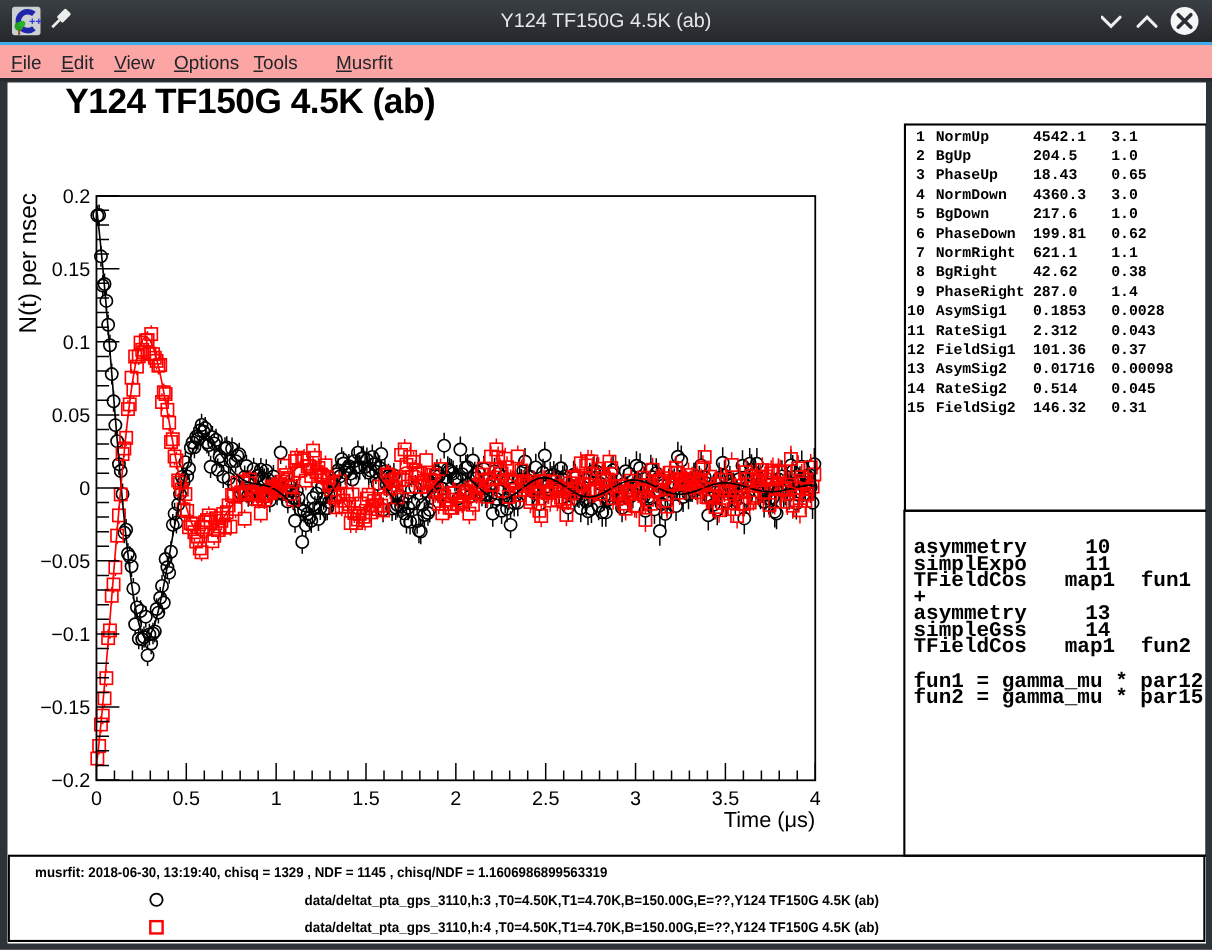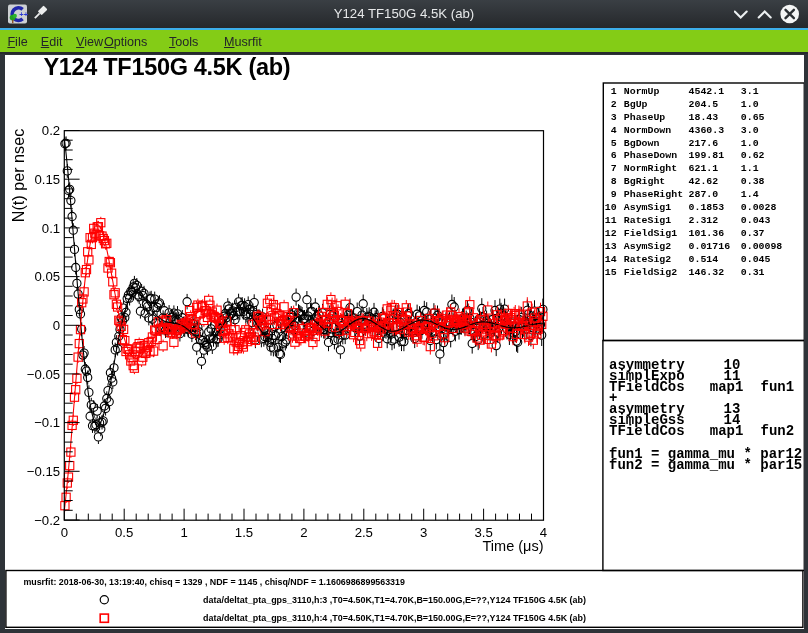--- a/index.html
+++ b/index.html
@@ -1,19 +1,19 @@
 <!DOCTYPE html>
 <html><head><meta charset="utf-8">
 <style>
 html,body{margin:0;padding:0;background:#2e3338;}
 #win{position:relative;width:808px;height:633px;overflow:hidden;font-family:"Liberation Sans",sans-serif;background:#2e3338;}
 #tbar{position:absolute;left:0;top:0;width:808px;height:28px;background:linear-gradient(#3a3f44,#25282b);}
 #tbar .title{position:absolute;left:0;right:0;top:0;height:28px;line-height:28px;text-align:center;color:#e6e8e9;font-size:13.2px;}
 #blue{position:absolute;left:0;top:28px;width:808px;height:2px;background:#3daee9;}
-#menu{position:absolute;left:0;top:30px;width:808px;height:22px;background:#84cc16;border-bottom:2.5px solid #26292c;color:#232629;font-size:12.6px;}
+#menu{position:absolute;left:0;top:30px;width:808px;height:22px;background:#fca5a5;border-bottom:2.5px solid #26292c;color:#232629;font-size:12.6px;}
 #menu span{position:absolute;top:5px;}
 #canvas{position:absolute;left:5px;top:54.5px;width:799px;height:574px;background:#fff;}
 </style></head>
 <body>
 <div id="win">
   <div id="tbar">
     <svg width="54" height="28" style="position:absolute;left:0;top:0">
       <rect x="8" y="4.5" width="19" height="19" rx="2" fill="#cdd0d2"></rect>
       <path d="M22.6 9.3 A6.3 6.3 0 1 0 22.6 18.9" stroke="#2026aa" stroke-width="3.7" fill="none"></path>
       <text x="19.3" y="16.9" font-size="7.5px" font-weight="bold" fill="#2b39d6" font-family="'Liberation Sans',sans-serif">++</text>
@@ -35,21 +35,21 @@
       <g stroke="#2b2f33" stroke-width="2.4" stroke-linecap="round">
         <path d="M51.5 9.8 L59.9 18.2 M59.9 9.8 L51.5 18.2"></path>
       </g>
     </svg>
   </div>
   <div id="blue"></div>
   <div id="menu">
     <span style="left:7.4px"><u>F</u>ile</span>
     <span style="left:40.8px"><u>E</u>dit</span>
     <span style="left:76.1px"><u>V</u>iew</span>
-    <span style="left:104px"><u>O</u>ptions</span>
+    <span style="left:116px"><u>O</u>ptions</span>
     <span style="left:169px"><u>T</u>ools</span>
     <span style="left:224px"><u>M</u>usrfit</span>
     <span style="left:813px"><u>H</u>elp</span>
   </div>
   <div id="canvas">
 <svg width="799" height="574" viewBox="5 54.5 799 574" style="position:absolute;left:0;top:0">
 <g clip-path="url(#fcl)">
 <path d="M64.9 136.3V139.0M64.9 147.4V150.1M66.1 135.9V138.6M66.1 147.0V149.7M67.3 163.5V166.2M67.3 174.6V177.3M68.5 183.0V185.7M68.5 194.1V196.8M69.7 181.9V184.6M69.7 193.0V195.8M70.9 193.1V195.9M70.9 204.3V207.0M72.1 209.1V211.8M72.1 220.2V223.0M73.3 222.7V225.5M73.3 233.9V236.7M74.5 241.9V244.7M74.5 253.1V255.9M75.7 260.0V262.8M75.7 271.2V274.0M76.9 275.9V278.7M76.9 287.1V289.9M78.1 286.6V289.4M78.1 297.8V300.6M79.3 301.9V304.7M79.3 313.1V316.0M80.5 306.4V309.3M80.5 317.7V320.5M81.7 321.8V324.6M81.7 333.0V335.8M82.9 347.6V350.4M82.9 358.8V361.6M84.1 345.5V348.4M84.1 356.8V359.6M85.3 361.6V364.5M85.3 372.9V375.7M86.5 363.6V366.4M86.5 374.8V377.7M87.7 370.0V372.8M87.7 381.2V384.1M88.9 384.8V387.7M88.9 396.1V399.0M90.1 408.6V411.5M90.1 419.9V422.8M91.3 397.3V400.2M91.3 408.6V411.5M92.5 418.2V421.1M92.5 429.5V432.4M93.7 399.7V402.6M93.7 411.0V413.9M94.8 418.6V421.5M94.8 429.9V432.8M96.0 417.1V420.0M96.0 428.4V431.3M97.2 403.5V406.4M97.2 414.8V417.8M98.4 429.2V432.2M98.4 440.6V443.5M99.6 415.3V418.2M99.6 426.6V429.6M100.8 421.3V424.3M100.8 432.7V435.7M102.0 414.6V417.6M102.0 426.0V429.0M103.2 413.2V416.2M103.2 424.6V427.6M104.4 398.3V401.3M104.4 409.7V412.7M105.6 400.8V403.7M105.6 412.1V415.1M106.8 390.8V393.8M106.8 402.2V405.2M108.0 382.9V385.9M108.0 394.3V397.4M109.2 394.0V397.1M109.2 405.5V408.5M110.4 365.0V368.0M110.4 376.4V379.4M111.6 370.5V373.5M111.6 381.9V384.9M112.8 374.1V377.2M112.8 385.6V388.6M114.0 360.1V363.1M114.0 371.5V374.6M115.2 342.2V345.2M115.2 353.6V356.7M116.4 334.6V337.7M116.4 346.1V349.1M117.6 340.6V343.7M117.6 352.1V355.1M118.8 328.5V331.6M118.8 340.0V343.1M120.0 321.6V324.7M120.0 333.1V336.2M121.2 310.1V313.2M121.2 321.6V324.7M122.4 313.5V316.6M122.4 325.0V328.1M123.6 300.3V303.4M123.6 311.8V314.9M124.8 309.8V312.9M124.8 321.3V324.4M126.0 304.5V307.6M126.0 316.0V319.2M127.2 290.6V293.8M127.2 302.2V305.3M128.4 287.1V290.3M128.4 298.7V301.8M129.6 290.3V293.5M129.6 301.9V305.0M130.8 283.3V286.5M130.8 294.9V298.0M132.0 284.6V287.8M132.0 296.2V299.3M133.2 279.2V282.3M133.2 290.7V293.9M134.4 275.4V278.6M134.4 287.0V290.1M135.6 279.8V283.0M135.6 291.4V294.6M136.8 277.5V280.7M136.8 289.1V292.3M138.0 287.0V290.2M138.0 298.6V301.8M139.2 288.8V292.0M139.2 300.4V303.6M140.4 303.3V306.5M140.4 314.9V318.1M141.6 283.5V286.7M141.6 295.1V298.4M142.8 287.7V290.9M142.8 299.3V302.6M144.0 285.3V288.6M144.0 297.0V300.2M145.2 305.2V308.5M145.2 316.9V320.1M146.4 296.3V299.6M146.4 308.0V311.3M147.6 298.6V301.9M147.6 310.3V313.6M148.8 309.9V313.2M148.8 321.6V324.9M150.0 291.0V294.3M150.0 302.7V306.0M151.2 290.3V293.6M151.2 302.0V305.3M152.4 311.0V314.4M152.4 322.8V326.1M153.6 299.4V302.8M153.6 311.2V314.5M154.7 291.1V294.4M154.7 302.8V306.2M155.9 315.1V318.4M155.9 326.8V330.1M157.1 299.4V302.7M157.1 311.1V314.5M158.3 295.9V299.2M158.3 307.6V311.0M159.5 294.7V298.1M159.5 306.5V309.9M160.7 320.6V323.9M160.7 332.3V335.7M161.9 319.0V322.4M161.9 330.8V334.2M163.1 309.8V313.2M163.1 321.6V325.0M164.3 302.6V306.0M164.3 314.4V317.8M165.5 322.2V325.6M165.5 334.0V337.4M166.7 318.6V322.0M166.7 330.4V333.8M167.9 321.7V325.2M167.9 333.6V337.0M169.1 304.6V308.1M169.1 316.5V319.9M170.3 317.8V321.3M170.3 329.7V333.1M171.5 309.2V312.6M171.5 321.0V324.5M172.7 308.8V312.2M172.7 320.6V324.1M173.9 304.9V308.4M173.9 316.8V320.2M175.1 310.9V314.4M175.1 322.8V326.3M176.3 311.8V315.3M176.3 323.7V327.2M177.5 305.6V309.1M177.5 317.5V321.0M178.7 311.4V314.9M178.7 323.3V326.8M179.9 325.5V329.0M179.9 337.4V341.0M181.1 320.3V323.8M181.1 332.2V335.8M182.3 309.5V313.0M182.3 321.4V325.0M183.5 316.2V319.8M183.5 328.2V331.7M184.7 320.9V324.4M184.7 332.8V336.4M185.9 317.0V320.5M185.9 328.9V332.5M187.1 293.4V297.0M187.1 305.4V308.9M188.3 321.1V324.7M188.3 333.1V336.7M189.5 317.9V321.5M189.5 329.9V333.5M190.7 319.1V322.7M190.7 331.1V334.7M191.9 326.0V329.6M191.9 338.0V341.6M193.1 315.4V319.0M193.1 327.4V331.0M194.3 319.1V322.7M194.3 331.1V334.8M195.5 323.8V327.4M195.5 335.8V339.5M196.7 338.9V342.5M196.7 350.9V354.6M197.9 318.8V322.4M197.9 330.8V334.5M199.1 323.6V327.3M199.1 335.7V339.3M200.3 331.2V334.9M200.3 343.3V346.9M201.5 352.9V356.6M201.5 365.0V368.6M202.7 332.1V335.8M202.7 344.2V347.9M203.9 341.8V345.5M203.9 353.9V357.6M205.1 334.1V337.8M205.1 346.2V349.9M206.3 336.4V340.1M206.3 348.5V352.2M207.5 338.8V342.5M207.5 350.9V354.7M208.7 323.5V327.2M208.7 335.6V339.4M209.9 330.3V334.1M209.9 342.5V346.2M211.1 320.5V324.2M211.1 332.6V336.4M212.3 337.6V341.3M212.3 349.7V353.5M213.5 330.2V334.0M213.5 342.4V346.2M214.6 316.3V320.1M214.6 328.5V332.3M215.8 323.4V327.2M215.8 335.6V339.4M217.0 330.6V334.4M217.0 342.8V346.6M218.2 330.3V334.1M218.2 342.5V346.3M219.4 326.2V330.0M219.4 338.4V342.2M220.6 320.2V324.0M220.6 332.4V336.2M221.8 312.0V315.8M221.8 324.2V328.0M223.0 314.5V318.4M223.0 326.8V330.6M224.2 307.6V311.5M224.2 319.9V323.7M225.4 305.0V308.8M225.4 317.2V321.1M226.6 309.1V312.9M226.6 321.3V325.2M227.8 297.6V301.4M227.8 309.8V313.7M229.0 300.4V304.3M229.0 312.7V316.6M230.2 306.4V310.3M230.2 318.7V322.6M231.4 304.8V308.7M231.4 317.1V321.0M232.6 302.2V306.1M232.6 314.5V318.4M233.8 307.0V311.0M233.8 319.4V323.3M235.0 311.1V315.0M235.0 323.4V327.3M236.2 298.8V302.7M236.2 311.1V315.0M237.4 302.8V306.7M237.4 315.1V319.1M238.6 293.2V297.1M238.6 305.5V309.5M239.8 302.9V306.9M239.8 315.3V319.3M241.0 297.1V301.1M241.0 309.5V313.5M242.2 296.6V300.6M242.2 309.0V312.9M243.4 302.7V306.7M243.4 315.1V319.1M244.6 297.8V301.8M244.6 310.2V314.2M245.8 306.4V310.4M245.8 318.8V322.8M247.0 305.0V309.0M247.0 317.4V321.5M248.2 295.9V299.9M248.2 308.3V312.3M249.4 300.8V304.8M249.4 313.2V317.2M250.6 305.6V309.7M250.6 318.1V322.1M251.8 313.9V317.9M251.8 326.3V330.4M253.0 303.0V307.1M253.0 315.5V319.6M254.2 293.8V297.9M254.2 306.3V310.3M255.4 331.1V335.2M255.4 343.6V347.7M256.6 305.5V309.6M256.6 318.0V322.1M257.8 314.4V318.5M257.8 326.9V331.0M259.0 308.7V312.8M259.0 321.2V325.3M260.2 309.8V313.9M260.2 322.3V326.5M261.4 330.2V334.3M261.4 342.7V346.8M262.6 308.1V312.2M262.6 320.6V324.8M263.8 329.5V333.7M263.8 342.1V346.2M265.0 327.8V332.0M265.0 340.4V344.6M266.2 321.4V325.6M266.2 334.0V338.2M267.4 328.5V332.7M267.4 341.1V345.3M268.6 326.2V330.4M268.6 338.8V343.0M269.8 333.5V337.7M269.8 346.1V350.3M271.0 338.4V342.6M271.0 351.0V355.2M272.2 329.5V333.7M272.2 342.1V346.3M273.4 339.0V343.2M273.4 351.6V355.9M274.5 317.7V321.9M274.5 330.3V334.6M275.7 326.8V331.0M275.7 339.4V343.7M276.9 316.1V320.4M276.9 328.8V333.0M278.1 338.4V342.6M278.1 351.0V355.3M279.3 344.7V349.0M279.3 357.4V361.6M280.5 345.4V349.7M280.5 358.1V362.4M281.7 327.6V331.9M281.7 340.3V344.6M282.9 334.3V338.6M282.9 347.0V351.3M284.1 318.5V322.8M284.1 331.2V335.5M285.3 333.0V337.3M285.3 345.7V350.0M286.5 330.9V335.2M286.5 343.6V347.9M287.7 314.7V319.1M287.7 327.5V331.8M288.9 319.2V323.5M288.9 331.9V336.3M290.1 308.3V312.6M290.1 321.0V325.4M291.3 305.7V310.1M291.3 318.5V322.8M292.5 308.3V312.7M292.5 321.1V325.5M293.7 320.9V325.3M293.7 333.7V338.1M294.9 316.7V321.1M294.9 329.5V333.9M296.1 288.0V292.4M296.1 300.8V305.2M297.3 309.1V313.5M297.3 321.9V326.3M298.5 303.7V308.2M298.5 316.6V321.0M299.7 304.6V309.0M299.7 317.4V321.9M300.9 305.5V309.9M300.9 318.3V322.8M302.1 306.5V310.9M302.1 319.3V323.8M303.3 309.8V314.3M303.3 322.7V327.2M304.5 309.5V313.9M304.5 322.3V326.8M305.7 323.0V327.5M305.7 335.9V340.4M306.9 290.5V295.0M306.9 303.4V307.9M308.1 306.8V311.4M308.1 319.8V324.3M309.3 318.3V322.8M309.3 331.2V335.7M310.5 302.6V307.1M310.5 315.5V320.1M311.7 302.1V306.7M311.7 315.1V319.6M312.9 322.0V326.6M312.9 335.0V339.5M314.1 314.7V319.3M314.1 327.7V332.3M315.3 297.7V302.3M315.3 310.7V315.2M316.5 307.4V311.9M316.5 320.3V324.9M317.7 309.5V314.1M317.7 322.5V327.1M318.9 305.5V310.1M318.9 318.5V323.1M320.1 316.8V321.4M320.1 329.8V334.5M321.3 319.4V324.0M321.3 332.4V337.0M322.5 303.3V308.0M322.5 316.4V321.0M323.7 320.4V325.1M323.7 333.5V338.1M324.9 320.4V325.0M324.9 333.4V338.1M326.1 314.7V319.3M326.1 327.7V332.4M327.3 320.8V325.5M327.3 333.9V338.6M328.5 333.0V337.7M328.5 346.1V350.7M329.7 304.9V309.6M329.7 318.0V322.7M330.9 323.2V327.9M330.9 336.3V341.0M332.1 306.3V311.0M332.1 319.4V324.1M333.3 318.1V322.9M333.3 331.3V336.0M334.4 331.1V335.8M334.4 344.2V348.9M335.6 308.4V313.1M335.6 321.5V326.2M336.8 323.8V328.6M336.8 337.0V341.7M338.0 329.7V334.5M338.0 342.9V347.6M339.2 321.5V326.3M339.2 334.7V339.5M340.4 340.4V345.2M340.4 353.6V358.3M341.6 316.2V321.0M341.6 329.4V334.2M342.8 325.8V330.6M342.8 339.0V343.8M344.0 320.6V325.4M344.0 333.8V338.6M345.2 325.6V330.4M345.2 338.8V343.6M346.4 310.1V315.0M346.4 323.4V328.2M347.6 312.1V317.0M347.6 325.4V330.2M348.8 304.5V309.3M348.8 317.7V322.6M350.0 298.1V303.0M350.0 311.4V316.3M351.2 310.1V314.9M351.2 323.3V328.2M352.4 311.0V315.9M352.4 324.3V329.1M353.6 308.2V313.1M353.6 321.5V326.4M354.8 317.9V322.8M354.8 331.2V336.1M356.0 314.8V319.7M356.0 328.1V333.0M357.2 302.0V306.9M357.2 315.3V320.3M358.4 316.7V321.6M358.4 330.0V334.9M359.6 326.4V331.4M359.6 339.8V344.7M360.8 311.3V316.3M360.8 324.7V329.6M362.0 305.4V310.4M362.0 318.8V323.8M363.2 294.0V299.0M363.2 307.4V312.3M364.4 314.6V319.6M364.4 328.0V333.0M365.6 316.9V321.9M365.6 330.3V335.3M366.8 307.4V312.5M366.8 320.9V325.9M368.0 310.2V315.2M368.0 323.6V328.6M369.2 306.8V311.9M369.2 320.3V325.3M370.4 314.6V319.7M370.4 328.1V333.1M371.6 308.5V313.5M371.6 321.9V327.0M372.8 316.5V321.6M372.8 330.0V335.1M374.0 302.4V307.5M374.0 315.9V321.0M375.2 309.9V315.0M375.2 323.4V328.5M376.4 307.9V313.0M376.4 321.4V326.5M377.6 318.3V323.4M377.6 331.8V336.9M378.8 328.6V333.7M378.8 342.1V347.2M380.0 315.6V320.7M380.0 329.1V334.2M381.2 317.0V322.1M381.2 330.5V335.6M382.4 306.7V311.8M382.4 320.2V325.4M383.6 308.6V313.8M383.6 322.2V327.3M384.8 318.8V324.0M384.8 332.4V337.5M386.0 319.4V324.6M386.0 333.0V338.2M387.2 328.9V334.1M387.2 342.5V347.7M388.4 320.2V325.4M388.4 333.8V339.0M389.6 318.1V323.3M389.6 331.7V336.9M390.8 324.3V329.5M390.8 337.9V343.1M392.0 330.8V336.1M392.0 344.5V349.7M393.2 308.0V313.3M393.2 321.7V326.9M394.3 329.2V334.5M394.3 342.9V348.1M395.5 304.1V309.4M395.5 317.8V323.1M396.7 308.4V313.7M396.7 322.1V327.4M397.9 304.5V309.8M397.9 318.2V323.5M399.1 327.3V332.6M399.1 341.0V346.3M400.3 312.5V317.8M400.3 326.2V331.5M401.5 331.5V336.8M401.5 345.2V350.6M402.7 320.9V326.2M402.7 334.6V340.0M403.9 331.6V336.9M403.9 345.3V350.7M405.1 323.2V328.6M405.1 337.0V342.3M406.3 320.3V325.7M406.3 334.1V339.4M407.5 305.3V310.7M407.5 319.1V324.4M408.7 303.4V308.8M408.7 317.2V322.6M409.9 316.9V322.3M409.9 330.7V336.1M411.1 315.4V320.8M411.1 329.2V334.6M412.3 321.2V326.6M412.3 335.0V340.4M413.5 322.6V328.0M413.5 336.4V341.8M414.7 328.3V333.8M414.7 342.2V347.6M415.9 312.5V317.9M415.9 326.3V331.8M417.1 304.1V309.5M417.1 317.9V323.4M418.3 317.1V322.6M418.3 331.0V336.5M419.5 305.7V311.2M419.5 319.6V325.1M420.7 320.5V326.0M420.7 334.4V339.9M421.9 318.9V324.4M421.9 332.8V338.3M423.1 314.2V319.7M423.1 328.1V333.7M424.3 300.3V305.8M424.3 314.2V319.7M425.5 314.3V319.9M425.5 328.3V333.8M426.7 301.7V307.3M426.7 315.7V321.2M427.9 313.1V318.6M427.9 327.0V332.6M429.1 320.9V326.5M429.1 334.9V340.4M430.3 330.3V335.8M430.3 344.2V349.8M431.5 315.5V321.1M431.5 329.5V335.0M432.7 320.8V326.4M432.7 334.8V340.4M433.9 302.7V308.3M433.9 316.7V322.4M435.1 307.9V313.5M435.1 321.9V327.6M436.3 329.2V334.9M436.3 343.3V348.9M437.5 305.0V310.7M437.5 319.1V324.7M438.7 308.7V314.4M438.7 322.8V328.4M439.9 343.6V349.3M439.9 357.7V363.4M441.1 325.6V331.3M441.1 339.7V345.4M442.3 313.2V318.9M442.3 327.3V333.0M443.5 332.2V337.9M443.5 346.3V352.0M444.7 323.9V329.6M444.7 338.0V343.7M445.9 311.8V317.5M445.9 325.9V331.6M447.1 314.8V320.6M447.1 329.0V334.7M448.3 313.1V318.9M448.3 327.3V333.0M449.5 311.7V317.5M449.5 325.9V331.6M450.7 326.9V332.7M450.7 341.1V346.9M451.9 294.0V299.8M451.9 308.2V314.0M453.1 312.9V318.7M453.1 327.1V332.9M454.2 296.5V302.3M454.2 310.7V316.5M455.4 320.7V326.6M455.4 335.0V340.8M456.6 312.2V318.0M456.6 326.4V332.3M457.8 314.2V320.0M457.8 328.4V334.3M459.0 318.9V324.8M459.0 333.2V339.0M460.2 313.9V319.8M460.2 328.2V334.0M461.4 314.1V320.0M461.4 328.4V334.2M462.6 308.0V313.9M462.6 322.3V328.2M463.8 312.6V318.5M463.8 326.9V332.8M465.0 314.9V320.8M465.0 329.2V335.1M466.2 310.0V315.9M466.2 324.3V330.2M467.4 299.7V305.6M467.4 314.0V319.9M468.6 313.3V319.2M468.6 327.6V333.6M469.8 307.3V313.3M469.8 321.7V327.6M471.0 311.6V317.6M471.0 326.0V332.0M472.2 332.8V338.8M472.2 347.2V353.1M473.4 321.4V327.4M473.4 335.8V341.8M474.6 321.2V327.3M474.6 335.7V341.7M475.8 325.8V331.8M475.8 340.2V346.2M477.0 317.5V323.6M477.0 332.0V338.0M478.2 329.1V335.1M478.2 343.5V349.6M479.4 307.9V313.9M479.4 322.3V328.4M480.6 316.1V322.1M480.6 330.5V336.6M481.8 297.7V303.8M481.8 312.2V318.2M483.0 306.4V312.4M483.0 320.8V326.9M484.2 323.5V329.6M484.2 338.0V344.1M485.4 312.6V318.7M485.4 327.1V333.3M486.6 310.0V316.1M486.6 324.5V330.6M487.8 317.7V323.8M487.8 332.2V338.3M489.0 314.5V320.7M489.0 329.1V335.2M490.2 322.3V328.5M490.2 336.9V343.0M491.4 318.9V325.1M491.4 333.5V339.6M492.6 308.7V314.8M492.6 323.2V329.4M493.8 315.3V321.5M493.8 329.9V336.1M495.0 299.6V305.8M495.0 314.2V320.4M496.2 334.7V340.9M496.2 349.3V355.6M497.4 321.2V327.5M497.4 335.9V342.1M498.6 317.2V323.4M498.6 331.8V338.0M499.8 298.1V304.4M499.8 312.8V319.0M501.0 302.3V308.5M501.0 316.9V323.2M502.2 306.4V312.6M502.2 321.0V327.3M503.4 304.4V310.7M503.4 319.1V325.3M504.6 298.1V304.4M504.6 312.8V319.1M505.8 308.1V314.4M505.8 322.8V329.1M507.0 317.9V324.2M507.0 332.6V339.0M508.2 313.7V320.0M508.2 328.4V334.8M509.4 323.5V329.8M509.4 338.2V344.5M510.6 318.3V324.7M510.6 333.1V339.4M511.8 312.1V318.4M511.8 326.8V333.2M513.0 321.4V327.8M513.0 336.2V342.5M514.1 315.0V321.3M514.1 329.7V336.1M515.3 320.6V327.0M515.3 335.4V341.8M516.5 329.9V336.4M516.5 344.8V351.2M517.7 331.1V337.6M517.7 346.0V352.4M518.9 308.3V314.7M518.9 323.1V329.6M520.1 315.1V321.6M520.1 330.0V336.5M521.3 306.4V312.9M521.3 321.3V327.7M522.5 316.1V322.6M522.5 331.0V337.5M523.7 314.9V321.4M523.7 329.8V336.3M524.9 311.7V318.2M524.9 326.6V333.1M526.1 317.9V324.4M526.1 332.8V339.3M527.3 299.1V305.6M527.3 314.0V320.6M528.5 302.9V309.4M528.5 317.8V324.3M529.7 309.1V315.6M529.7 324.0V330.6M530.9 324.3V330.9M530.9 339.3V345.9M532.1 318.6V325.2M532.1 333.6V340.1M533.3 310.3V316.9M533.3 325.3V331.9M534.5 299.8V306.4M534.5 314.8V321.4M535.7 312.6V319.2M535.7 327.6V334.2M536.9 312.2V318.8M536.9 327.2V333.9M538.1 306.1V312.7M538.1 321.1V327.8M539.3 310.4V317.0M539.3 325.4V332.1M540.5 313.2V319.9M540.5 328.3V334.9M541.7 323.7V330.4M541.7 338.8V345.5M542.9 298.1V304.7M542.9 313.1V319.8" stroke="#000" stroke-width="1" fill="none"></path>
 <g stroke="#000" stroke-width="1.1" fill="none">
             <circle cx="64.9" cy="143.2" r="4.1"></circle>

